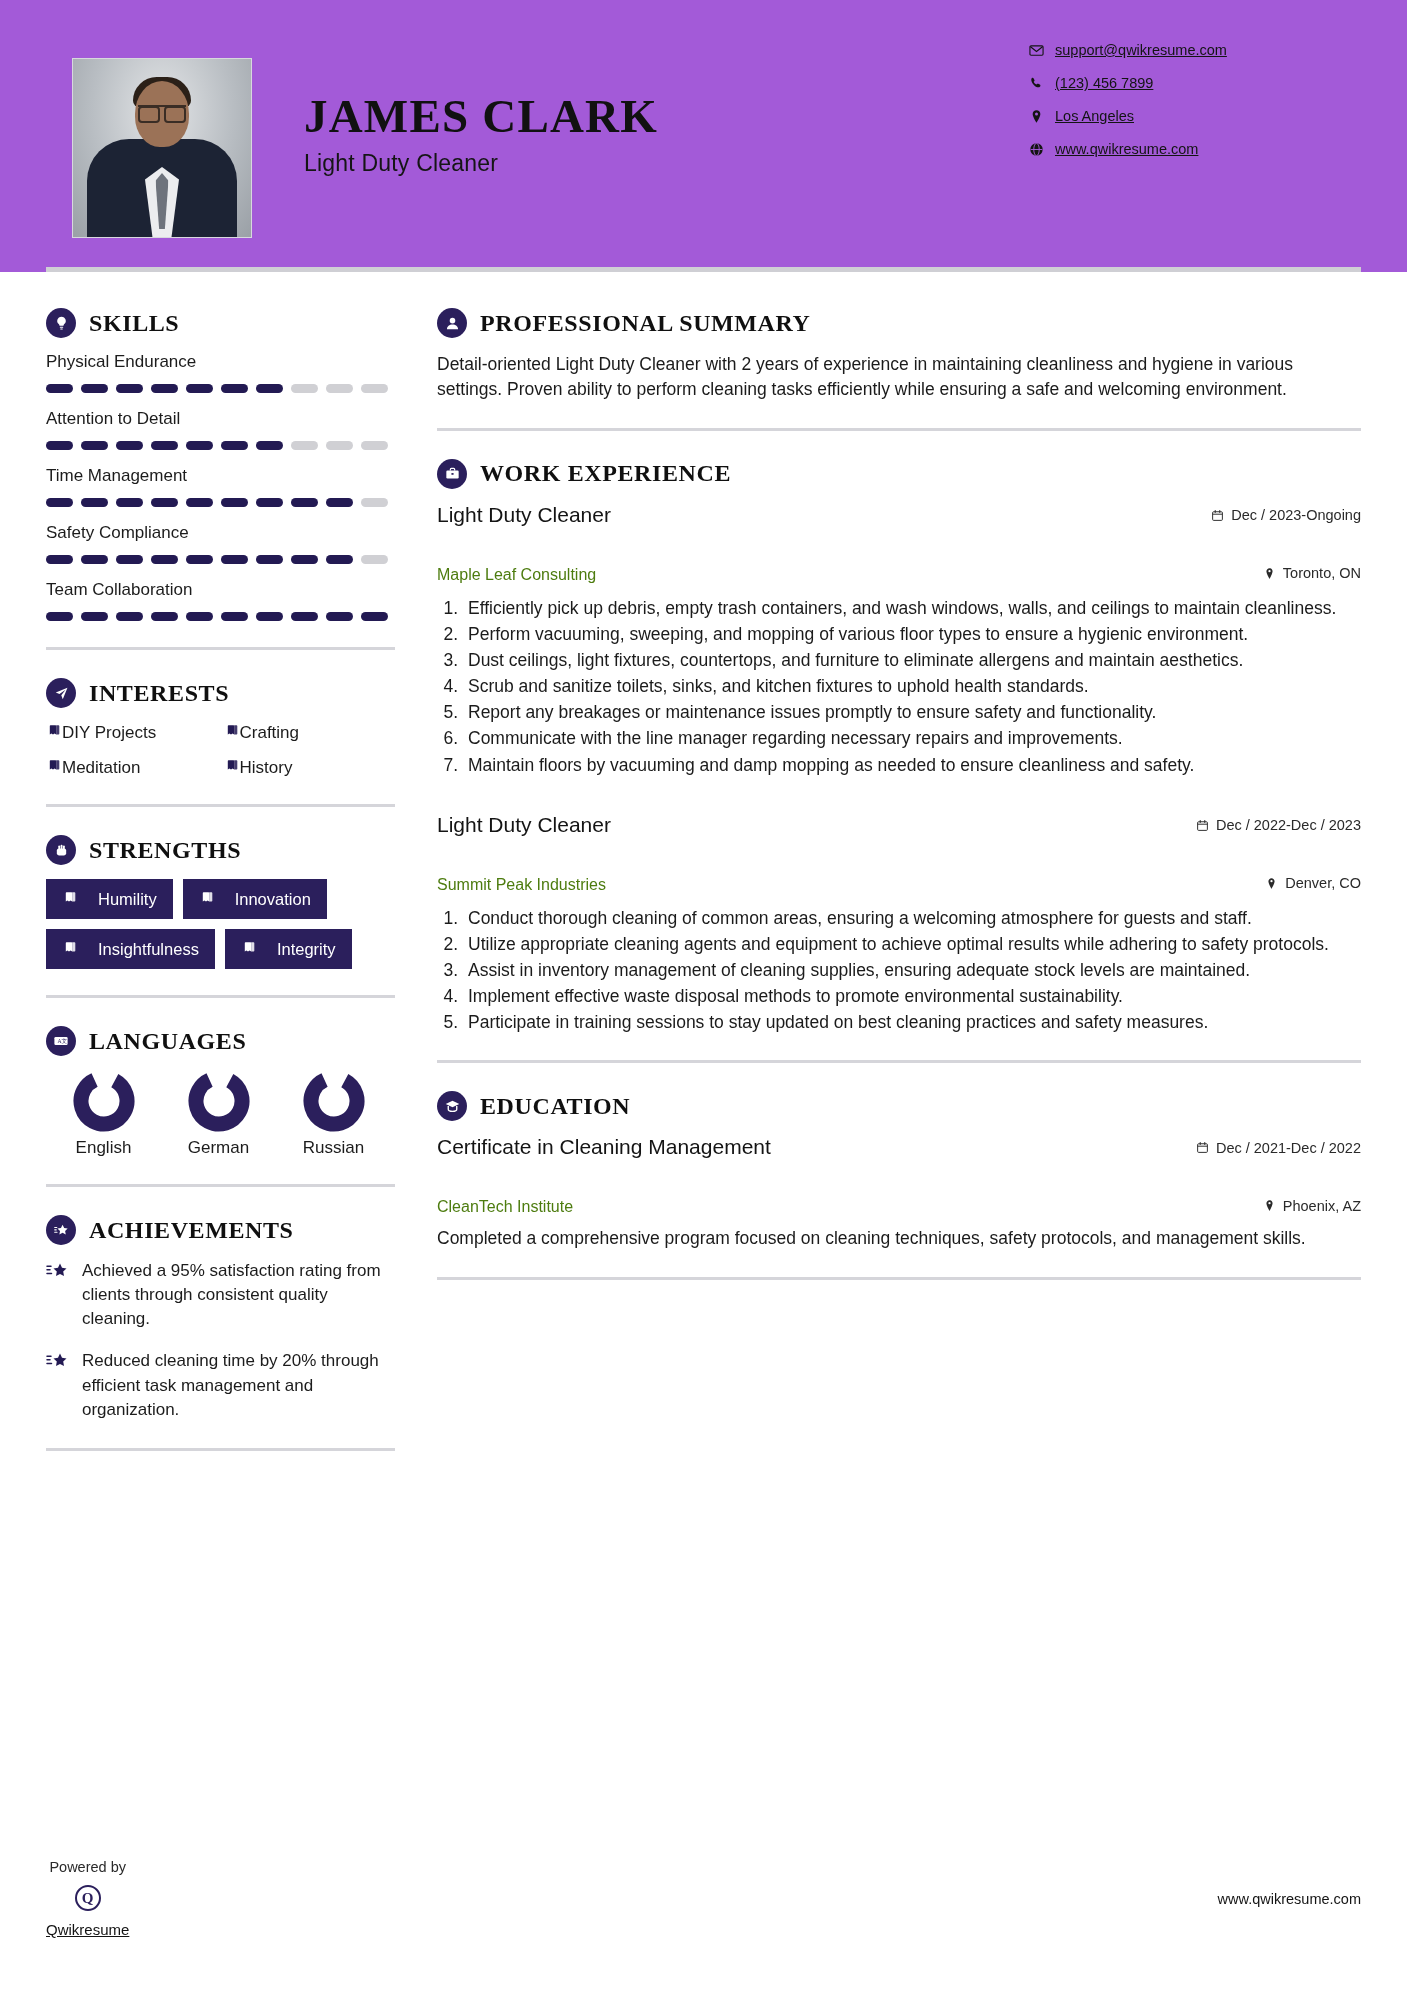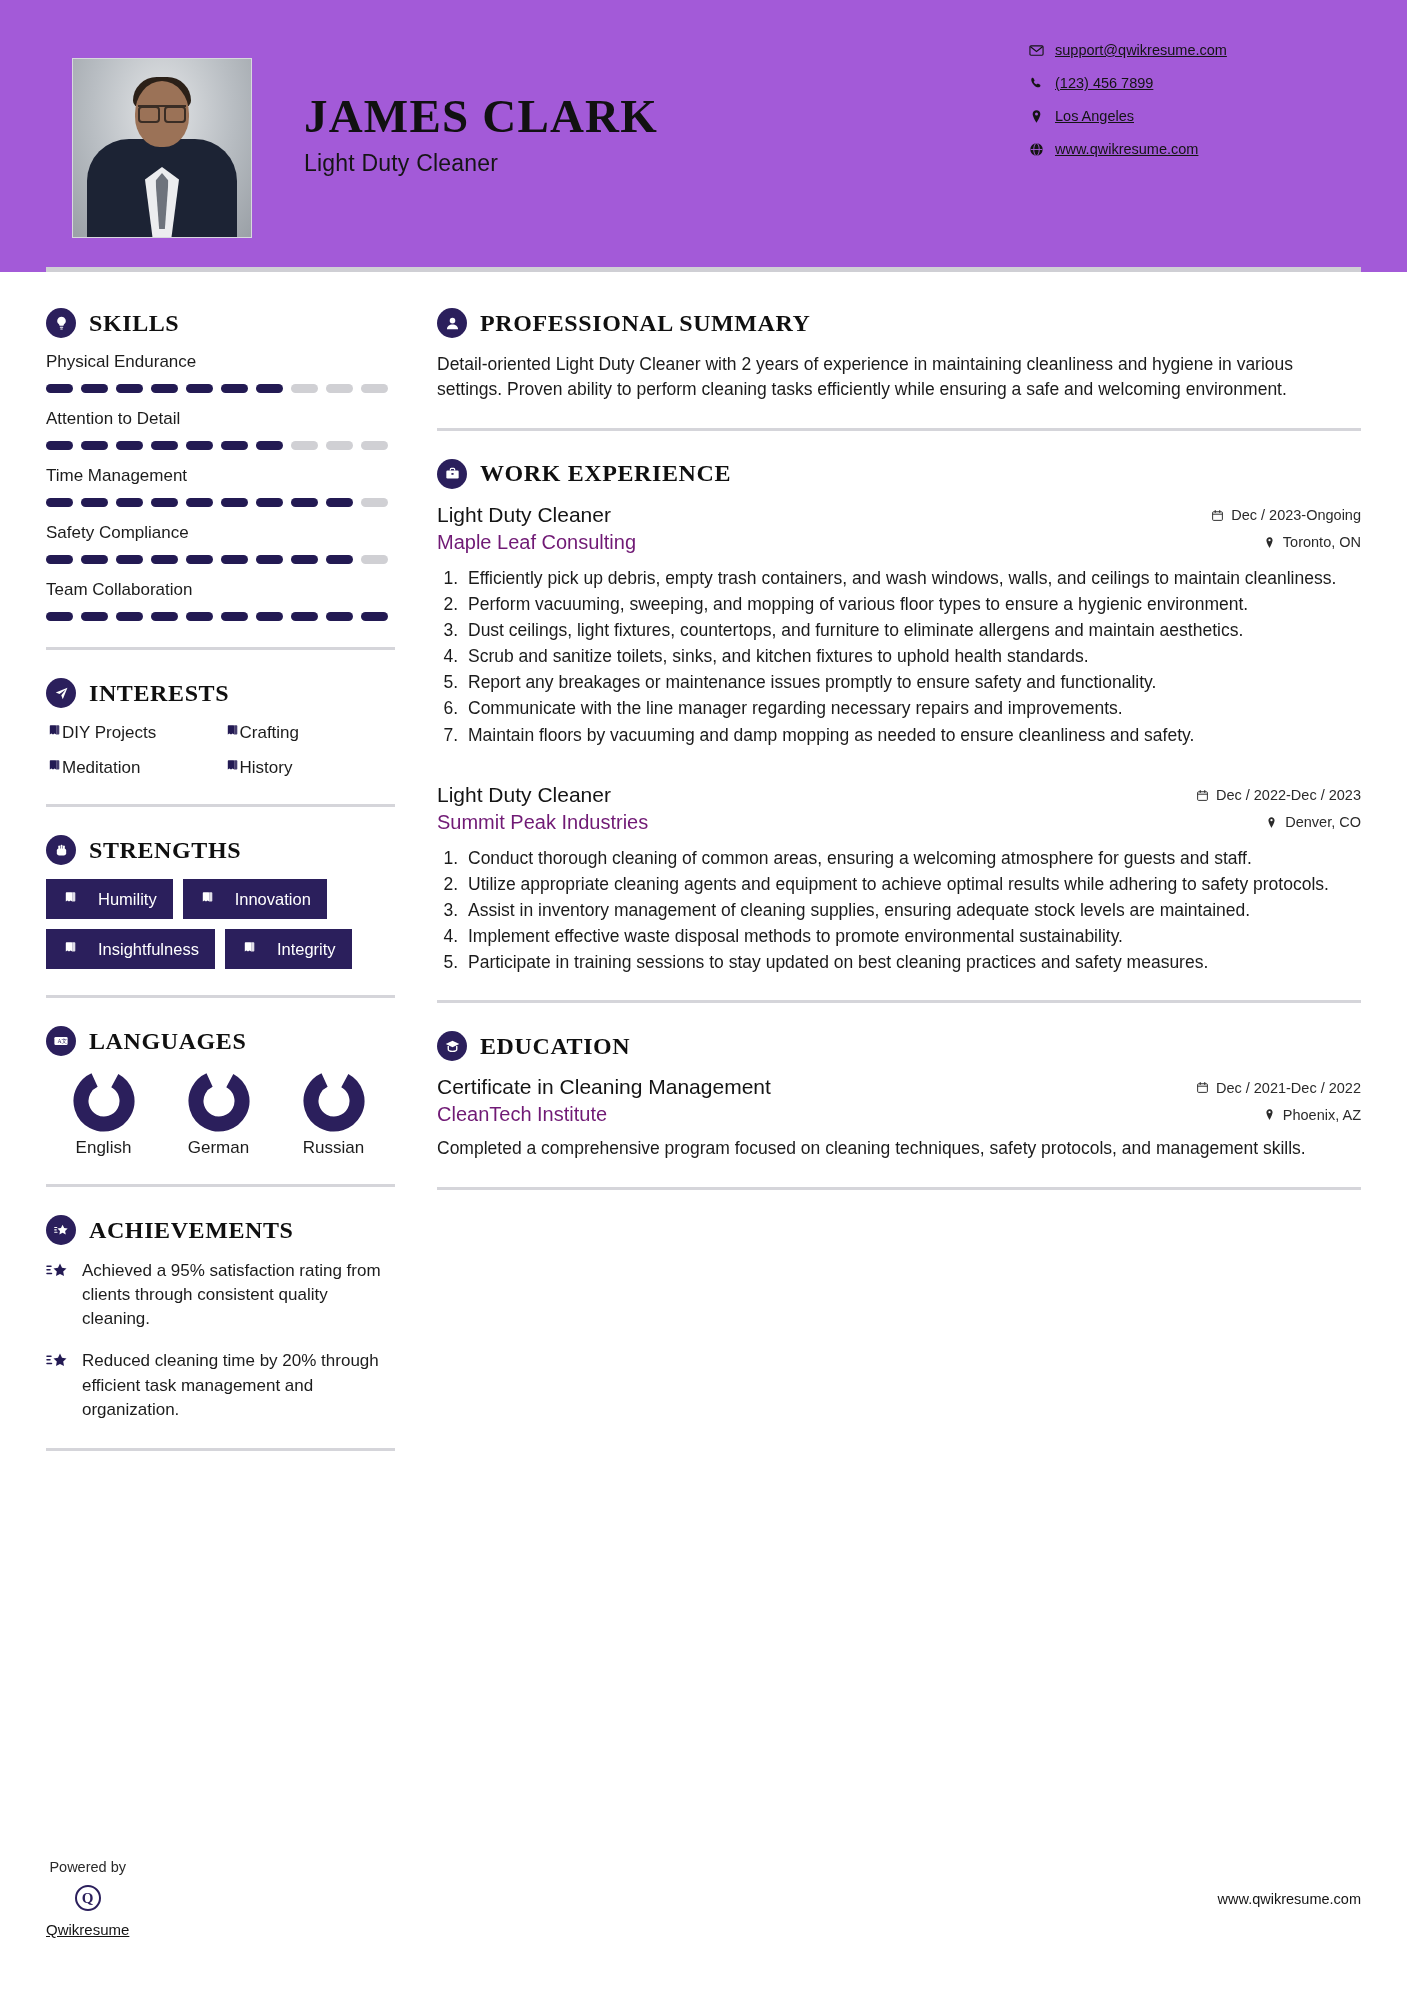--- a/index.html
+++ b/index.html
@@ -278,22 +278,23 @@
     gap: 7px;
     white-space: nowrap;
   }
   .job-sub {
     display: flex;
     justify-content: space-between;
     align-items: baseline;
     margin-top: 4px;
   }
   .company {
-    font-size: 20px;
-    color: #701a75;
+    font-size: 16px;
+    color: #4d7c0f;
+    margin-top: 35px;
   }
   ol.bullets {
     margin: 12px 0 0 26px;
     padding: 0;
   }
   ol.bullets li {
     font-size: 17.5px;
     line-height: 1.38;
     color: #1b1b1b;
     margin-bottom: 2px;

